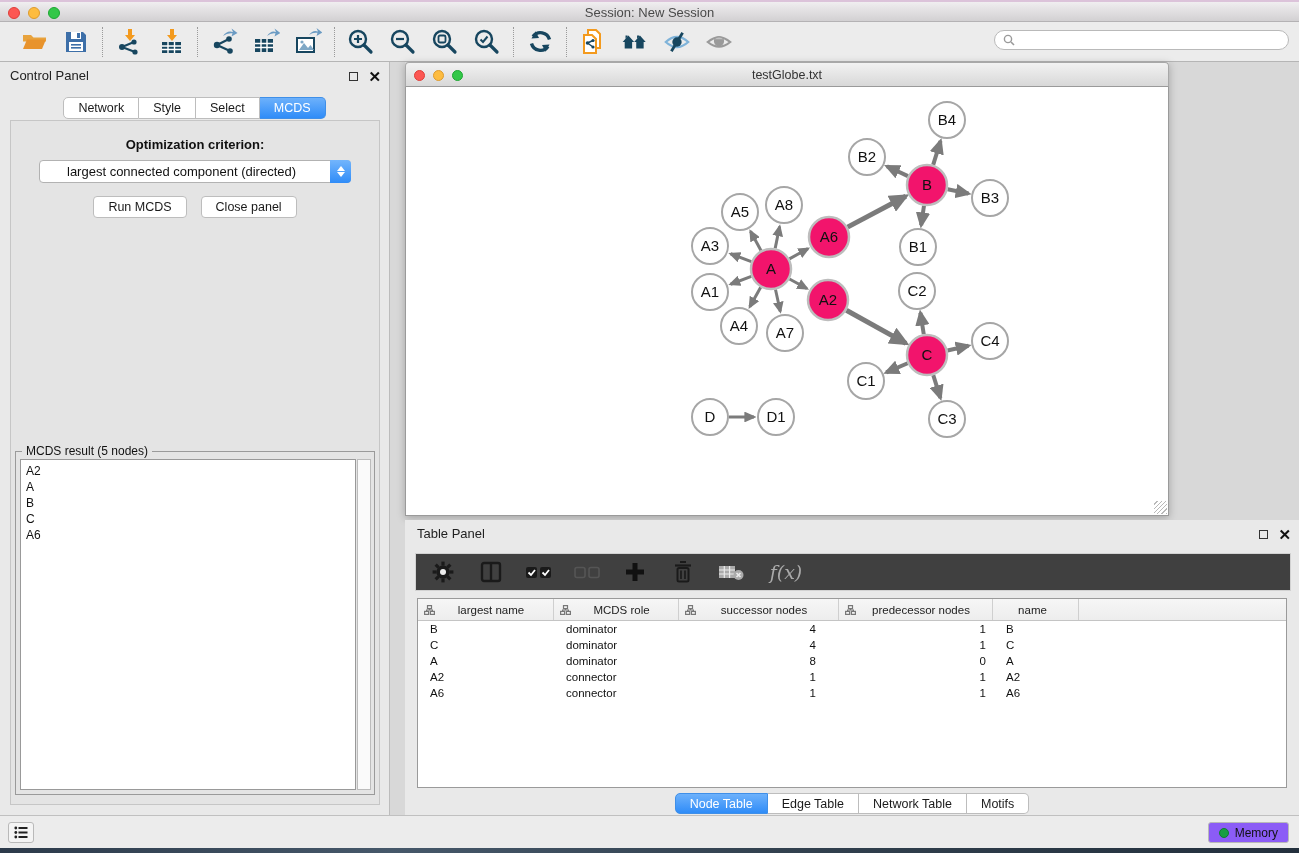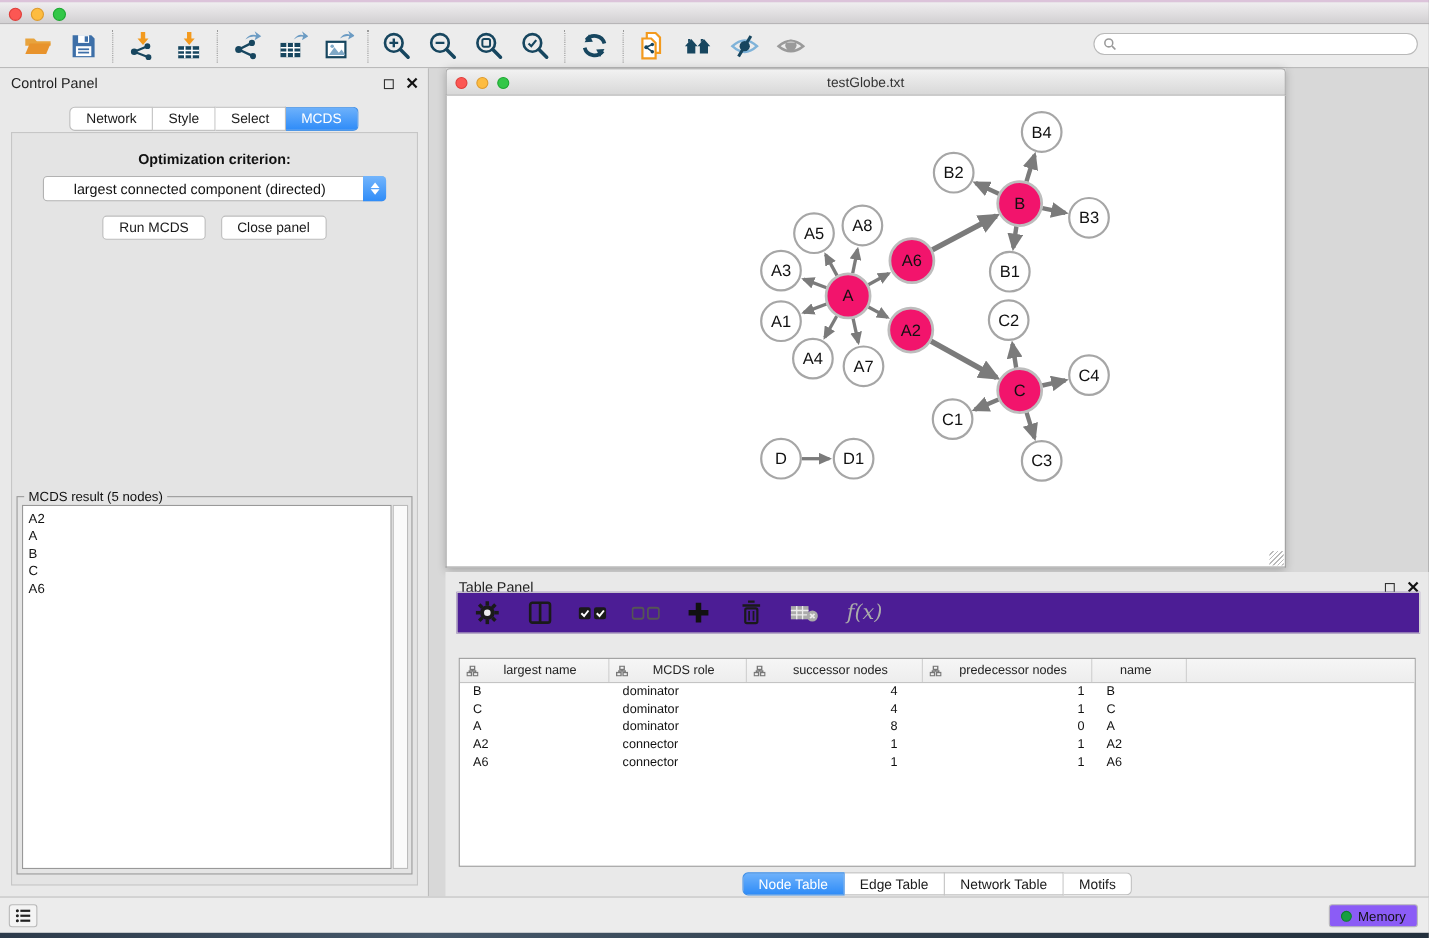--- a/index.html
+++ b/index.html
@@ -72,21 +72,21 @@
   .net-titlebar{position:relative;height:25px;background:linear-gradient(#f2f2f2,#d8d8d8);
     border:1px solid #a8a8a8;border-bottom:1px solid #9a9a9a;border-radius:4px 4px 0 0;}
   .net-titlebar .title{position:absolute;left:0;right:0;top:5px;text-align:center;
     font-size:12.5px;color:#333;}
   .net-canvas{position:relative;height:429px;background:#fff;border:1px solid #9a9a9a;border-top:none;}
   .grip{position:absolute;right:1px;bottom:1px;width:13px;height:13px;
     background:repeating-linear-gradient(135deg,transparent 0 2px,#b9b9b9 2px 3px);}
 
   
   .tpanel{position:absolute;left:405px;top:520px;width:894px;height:295px;background:#e9e9e9;}
-  .tp-toolbar{position:absolute;left:10px;top:18px;right:8px;height:38px;background:#4c1d95;
+  .tp-toolbar{position:absolute;left:10px;top:33px;right:8px;height:38px;background:#404040;
     border:1px solid #d2d2d2;display:flex;align-items:center;gap:22px;padding:0 14px;}
   .tp-toolbar .ticon{width:26px;height:26px;}
   .tbl{position:absolute;left:12px;top:78px;right:12px;height:190px;background:#fff;
     border:1px solid #9a9a9a;overflow:hidden;font-size:11.5px;}
   .tbl-head{display:flex;height:22px;background:linear-gradient(#f6f6f6,#ededed);
     border-bottom:1px solid #c4c4c4;}
   .th{display:flex;align-items:center;border-right:1px solid #cfcfcf;color:#222;position:relative;}
   .th .hier{margin-left:6px;}
   .th .lbl{flex:1;text-align:center;padding-right:6px;}
   .trow{display:flex;height:16px;align-items:center;color:#111;}
@@ -111,20 +111,21 @@
 <body>
 
 <div class="app">
 
   <div class="titlebar">
     <div class="traffic">
       <span class="tl red"></span>
       <span class="tl yellow"></span>
       <span class="tl green"></span>
     </div>
+    <div class="title">Session: New Session</div>
   </div>
 
   <div class="toolbar">
     <div class="tgroup">
       <span class="ticon">
         <svg width="27" height="27" viewBox="0 0 27 27">
             <path d="M2 7h8l2.5 2.5H25v4H2z" fill="#e8a33d"></path>
             <path d="M2 21 L6 11.5 H25 L21 21z" fill="#e8932c"></path>
           </svg>
       </span>

